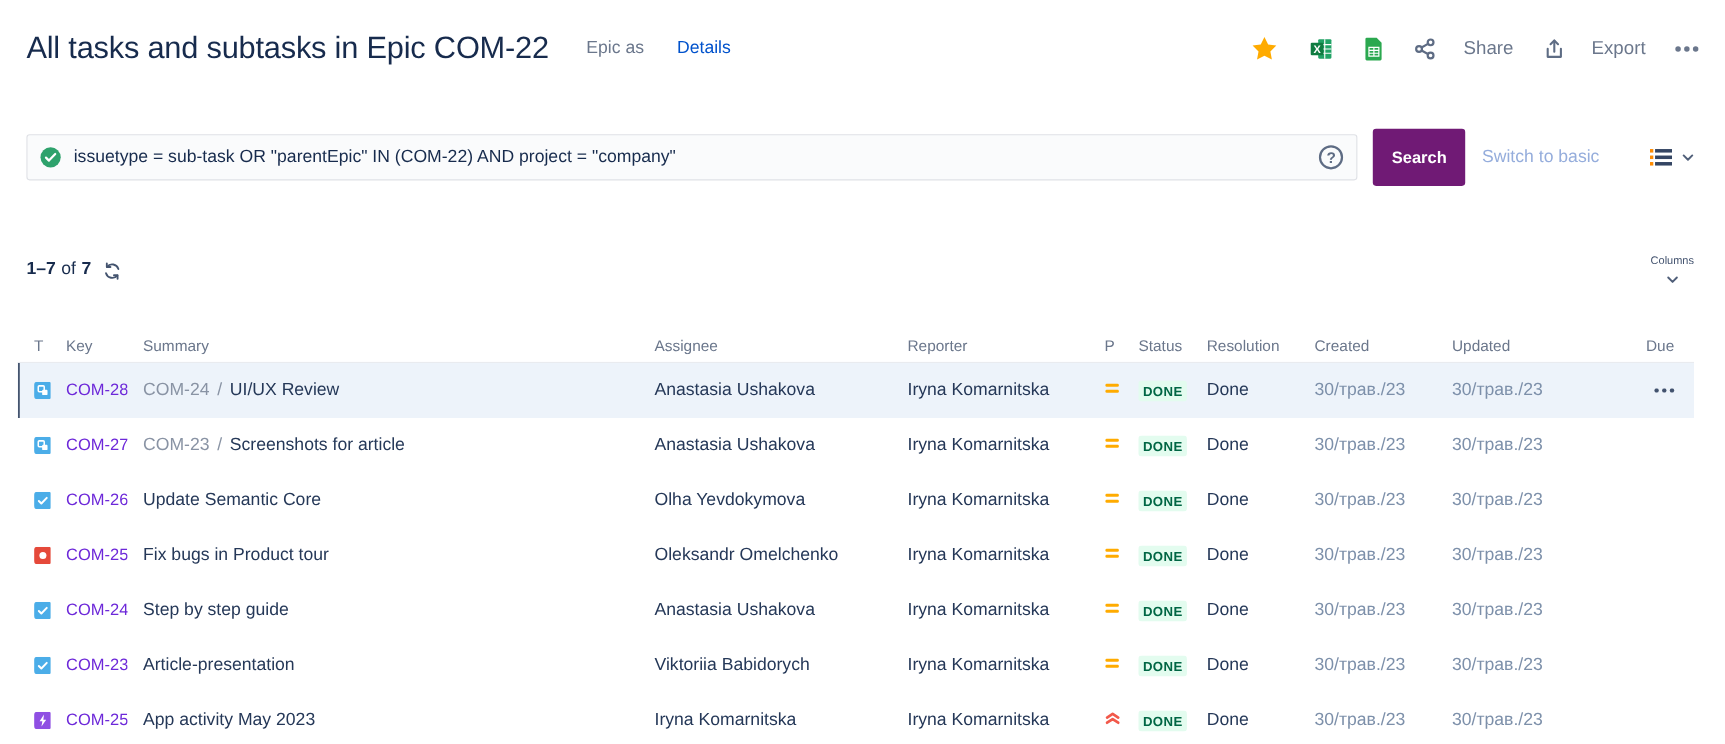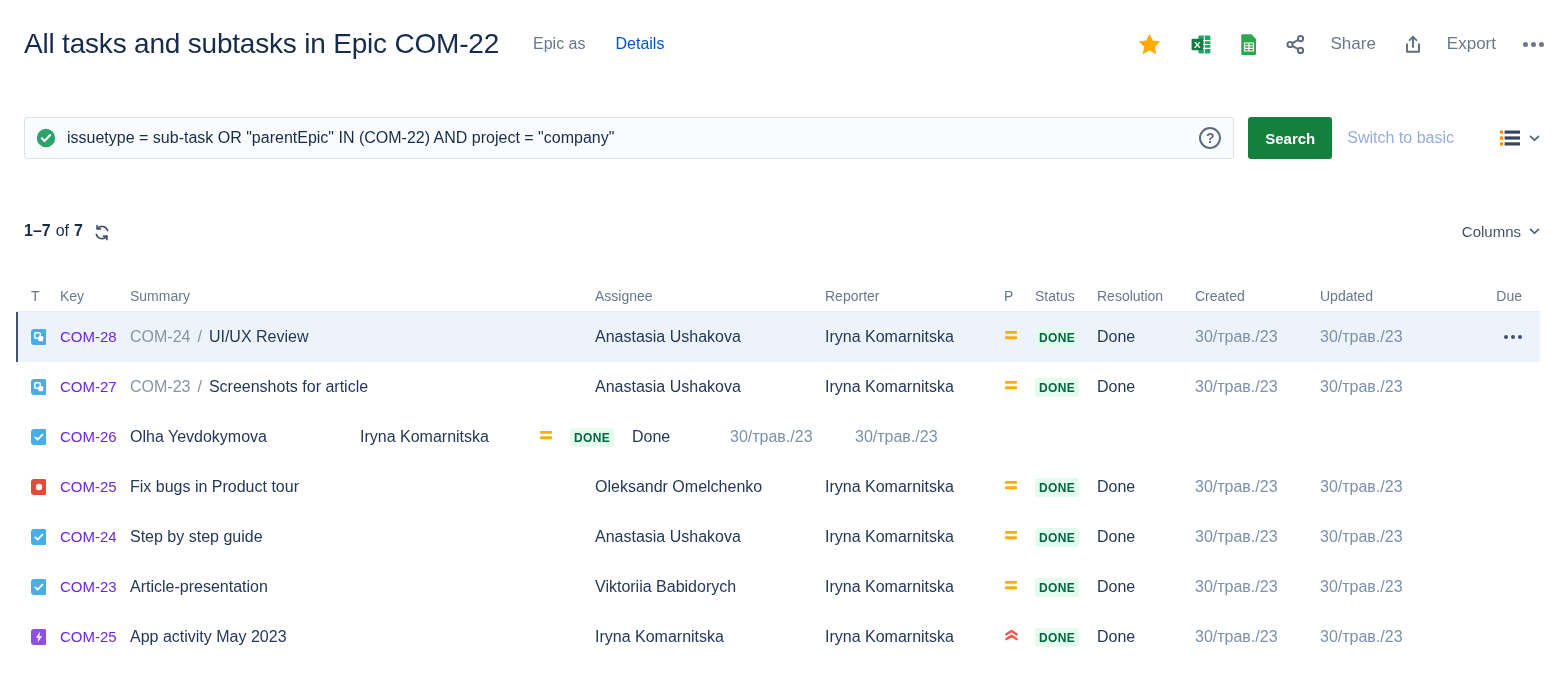--- a/index.html
+++ b/index.html
@@ -22,34 +22,34 @@
   .search-row { display:flex; align-items:center; margin-top:57px; }
   .search-box { position:relative; flex:1; }
   .search-input { width:100%; height:42px; background:#FAFBFC; border:1px solid #DFE1E6;
                   border-radius:3px; padding:0 46px 0 42px; font-size:16px; color:#172B4D;
                   font-family:inherit; outline:none; }
   .check-icon { position:absolute; left:12px; top:11px; line-height:0; }
   .help-icon { position:absolute; right:13px; top:10px; width:22px; height:22px;
                border:2px solid #5E6C84; border-radius:50%; color:#5E6C84;
                font-weight:700; font-size:14px; display:flex; align-items:center;
                justify-content:center; cursor:pointer; }
-  .search-btn { margin-left:14px; height:42px; padding:0 17px; background:#15803d; color:#fff;
+  .search-btn { margin-left:14px; height:52px; padding:0 17px; background:#701a75; color:#fff;
                 font-weight:700; font-size:15px; border:none; border-radius:3px;
                 font-family:inherit; cursor:pointer; }
   .switch-basic { margin-left:15px; font-size:16px; color:#95ADDC; white-space:nowrap; cursor:pointer; }
   .view-switcher { margin-left:46px; margin-right:4px; display:flex; align-items:center; gap:8px; cursor:pointer; }
 
   
   .results-row { margin-top:63px; display:flex; align-items:center; }
   .results-count { font-size:16px; color:#172B4D; }
   .results-count b { font-weight:700; }
   .results-count .of { margin:0 5px; font-weight:400; }
   .refresh-btn { margin-left:10px; cursor:pointer; line-height:0; position:relative; top:1px; }
   .columns-dd { margin-left:auto; margin-right:4px; display:flex; align-items:center; gap:8px;
-                color:#42526E; font-size:15px; cursor:pointer; }
+                color:#42526E; font-size:10px; cursor:pointer;flex-direction:column; }
 
   
   .issue-table { margin:40px -8px 0 -8px; }
   .thead { display:flex; align-items:center; height:32px; border-bottom:1px solid #E9EBEF;
            width:1524px; }
   .hcell { font-size:14px; color:#6B778C; }
   .cell { flex:none; padding-left:14px; white-space:nowrap; overflow:hidden; }
   .c-t         { width:30px;  padding-left:15px; }
   .c-key       { width:70px; }
   .c-summary   { width:465px; }
@@ -248,20 +248,21 @@
           <div class="cell c-created date-text">30/трав./23</div>
           <div class="cell c-updated date-text">30/трав./23</div>
           <div class="cell c-due"></div>
         </div>
         <div class="trow">
           <div class="cell c-t"><span><svg width="16" height="16" viewBox="0 0 16 16">
                 <rect width="16" height="16" rx="3" fill="#4BADE8"></rect>
                 <path d="M4.3 8.4l2.3 2.3 4.9-5.1" stroke="#fff" stroke-width="1.8" fill="none" stroke-linecap="round" stroke-linejoin="round"></path>
               </svg></span></div>
           <div class="cell c-key"><span class="key-link">COM-26</span></div>
+          <div class="cell c-summary"><span class="sum-text">Update Semantic Core</span></div>
           <div class="cell c-assignee"><span class="person">Olha Yevdokymova</span></div>
           <div class="cell c-reporter"><span class="person">Iryna Komarnitska</span></div>
           <div class="cell c-p"><span style="line-height: 0;"><svg width="15" height="14" viewBox="0 0 16 14">
                 <rect x="1" y="2.6" width="13" height="3" rx="1.3" fill="#FFAB00"></rect>
                 <rect x="1" y="8.4" width="13" height="3" rx="1.3" fill="#FFAB00"></rect>
               </svg></span></div>
           <div class="cell c-status"><span class="status-badge">DONE</span></div>
           <div class="cell c-resolution"><span class="res-text">Done</span></div>
           <div class="cell c-created date-text">30/трав./23</div>
           <div class="cell c-updated date-text">30/трав./23</div>

